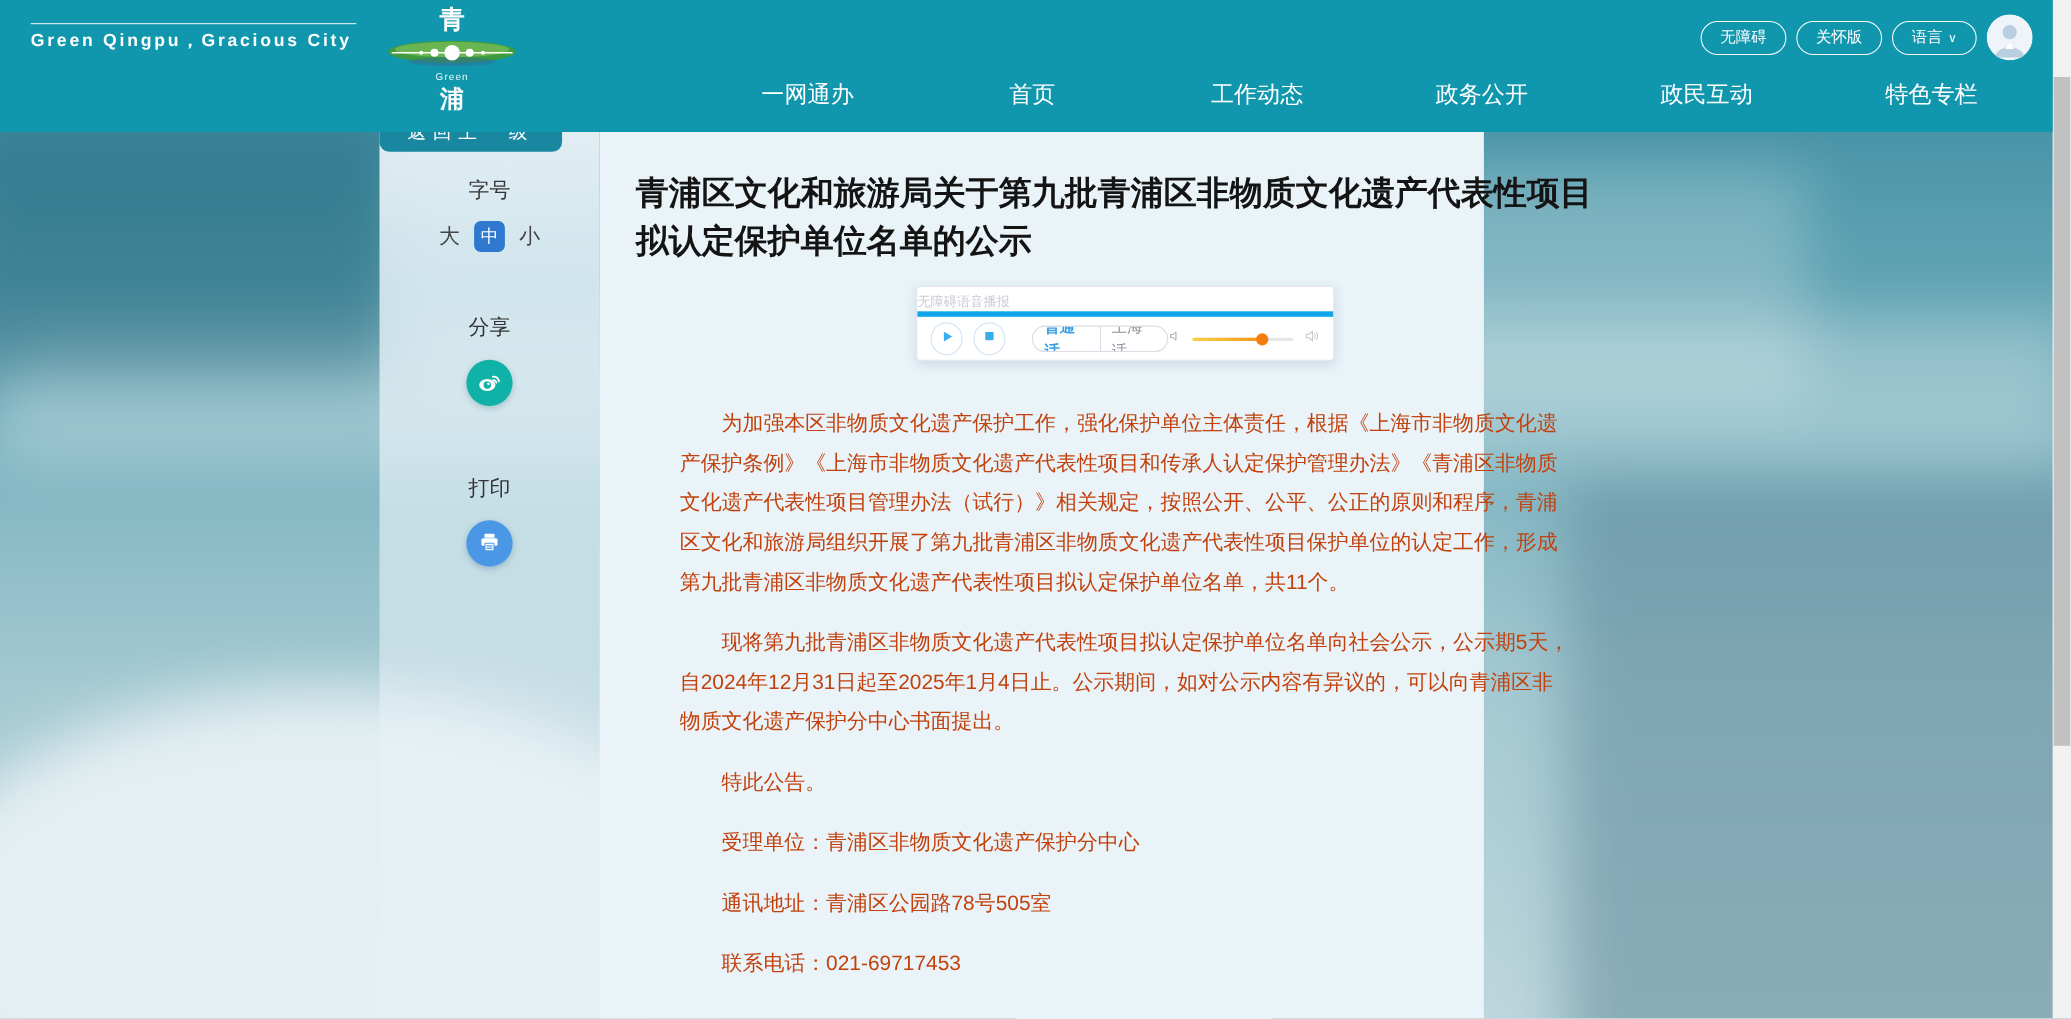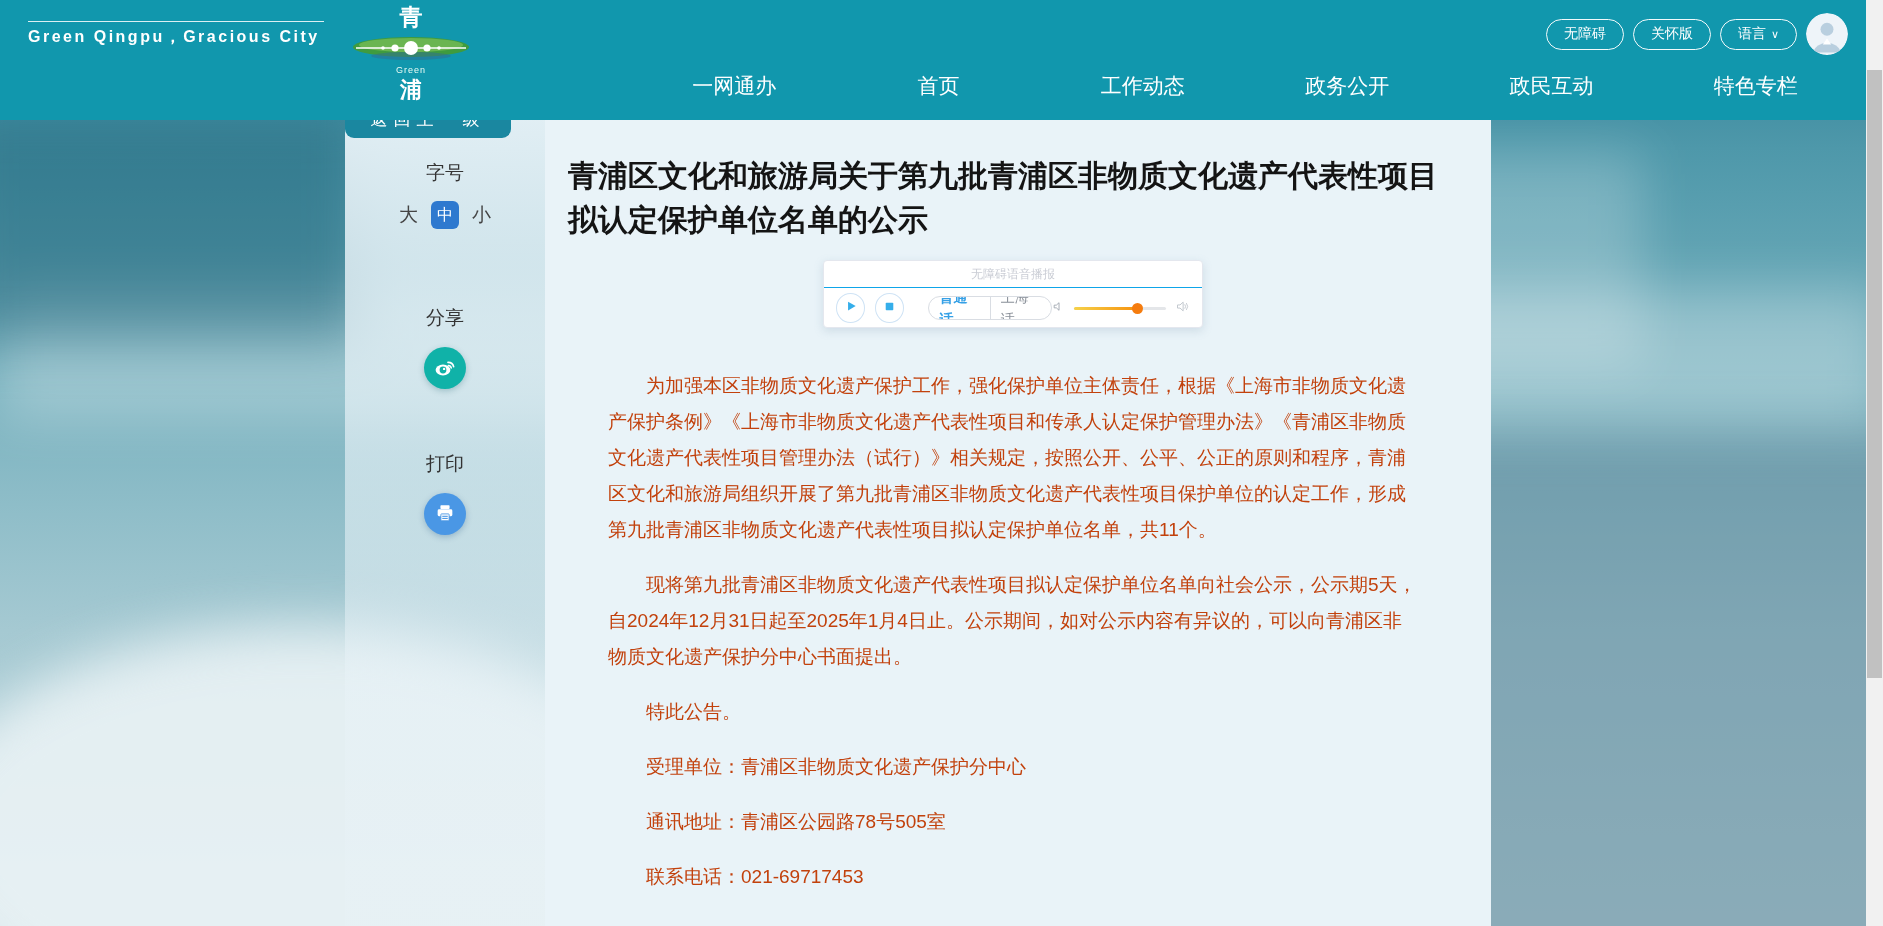--- a/index.html
+++ b/index.html
@@ -42,36 +42,36 @@
 
   
   .sidebar { position:absolute; left:345px; top:120px; width:200px; height:806px; text-align:center;
              background:linear-gradient(180deg,rgba(233,243,248,.95) 0%,rgba(233,243,248,.55) 55%,rgba(233,243,248,.25) 100%); }
   .side-label { font-size:19px; color:#333; }
   .fs-label { margin-top:40px; }
   .fs-options { margin-top:15px; display:flex; align-items:center; justify-content:center; gap:13px; }
   .fs-opt { font-size:19px; color:#444; cursor:pointer; }
   .fs-opt.active { width:28px; height:28px; background:#2e79cf; color:#fff; border-radius:6px; font-size:16px;
                    display:flex; align-items:center; justify-content:center; }
-  .share-label { margin-top:76px; }
+  .share-label { margin-top:56px; }
   .round-btn { width:42px; height:42px; border-radius:50%; border:none; margin:16px auto 0; display:flex;
                align-items:center; justify-content:center; cursor:pointer; }
   .weibo-btn { background:#10b2a8; box-shadow:0 2px 6px rgba(0,80,90,.25); }
   .print-label { margin-top:62px; }
   .print-btn { background:#4a97e5; box-shadow:0 2px 6px rgba(0,60,120,.25); }
 
   
-  .content { position:absolute; left:545px; top:120px; width:946px; height:806px; background:#e9f3f8; padding:34px 46px 0 23px; }
+  .content { position:absolute; left:545px; top:120px; width:804px; height:806px; background:#e9f3f8; padding:34px 46px 0 33px; }
   .title { width:880px; font-size:30px; line-height:44px; color:#141414; font-weight:600; }
   .date { margin-top:16px; font-size:15px; color:#9aa0a6; }
 
   
   .player { position:relative; margin:18px 0 0 255px; width:380px; height:68px; background:#fff;
             border:1px solid #e4e7ee; border-radius:4px; box-shadow:0 3px 10px rgba(110,140,170,.22); }
-  .player-title { height:27px; line-height:26px; text-align:center; font-size:12px; color:#c9ccd4; border-bottom:1px solid #0ea5e9; }
+  .player-title { height:27px; line-height:26px; font-size:12px; color:#c9ccd4; border-bottom:5px solid #0ea5e9; }
   .controls { height:40px; display:flex; align-items:center; padding:0 12px; }
   .ctl-circle { width:30px; height:30px; border-radius:50%; background:#fff; border:1px solid #cfe3f5;
                 display:flex; align-items:center; justify-content:center; cursor:pointer; margin-right:10px; }
   .lang-pill { margin-left:14px; height:24px; border:1px solid #d9dde3; border-radius:13px; display:flex; align-items:center; overflow:hidden; }
   .lang-seg { padding:0 10px; font-size:14px; line-height:22px; cursor:pointer; }
   .lang-seg.active { color:#35a0e6; font-weight:600; }
   .lang-seg.inactive { color:#8a9099; border-left:1px solid #d9dde3; }
   .vol { margin-left:auto; display:flex; align-items:center; gap:9px; }
   .vol-track { position:relative; width:92px; height:3px; background:#e4e6e9; border-radius:2px; cursor:pointer; }
   .vol-fill { position:absolute; left:0; top:0; height:3px; width:70%; border-radius:2px;

